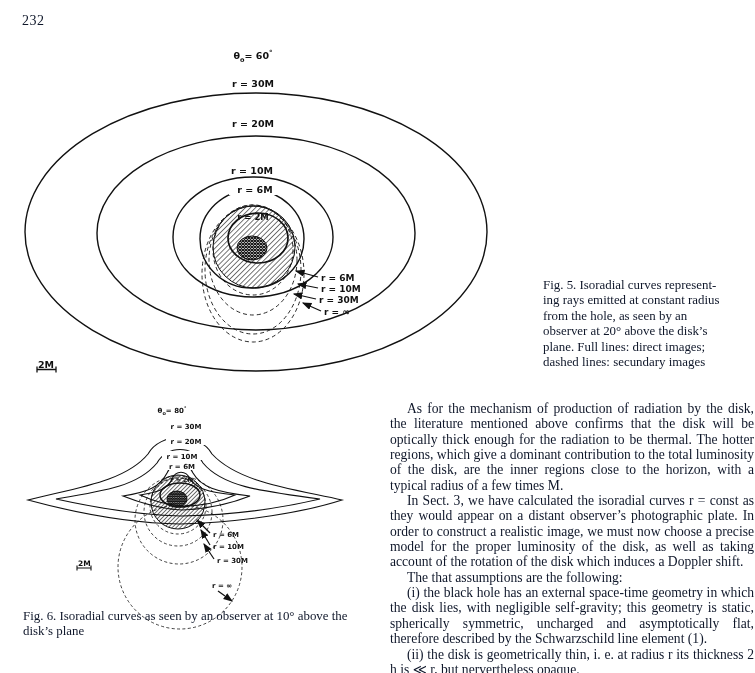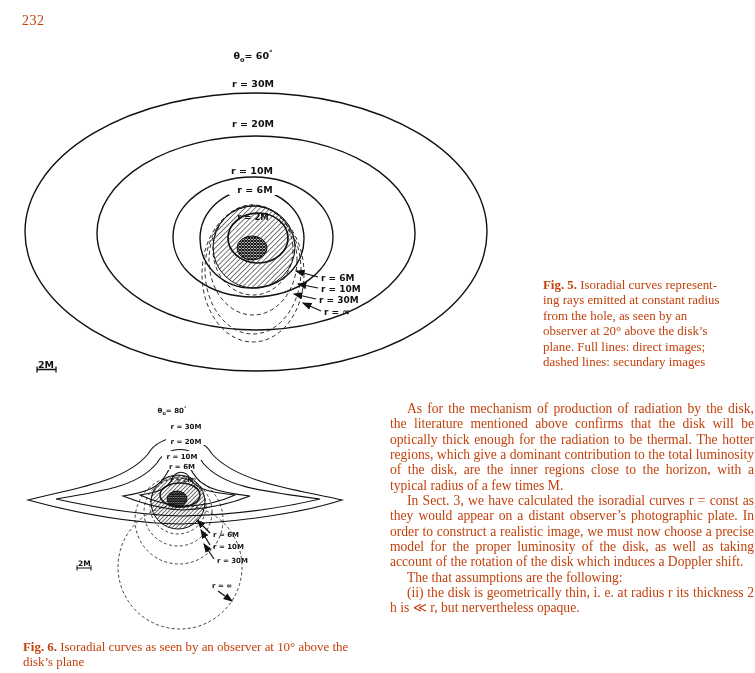--- a/index.html
+++ b/index.html
@@ -1,18 +1,18 @@
 <!DOCTYPE html>
 <html><head>
 <meta charset="utf-8">
 <style>
   html,body{margin:0;padding:0;background:#e8e8e8;}
   .sheet{
     position:relative;width:755px;height:673px;background:#ffffff;
-    overflow:hidden;color:#c2410c;
+    overflow:hidden;color:#0f172a;
     font-family:"Liberation Serif",serif;
   }
   .page-number{
     position:absolute;left:22px;top:13px;font-size:14px;letter-spacing:.5px;
   }
   
   svg{position:absolute;}
   svg text{font-family:"DejaVu Sans",sans-serif;font-weight:700;fill:#111;}
   .fig5-svg{left:0;top:40px;}
   .fig6-svg{left:20px;top:398px;}
@@ -22,27 +22,27 @@
   .dashed{fill:none;stroke:#111;stroke-width:.9;stroke-dasharray:4 3;}
   .dashed6{fill:none;stroke:#111;stroke-width:.8;stroke-dasharray:3 2.4;}
   .arrow{stroke:#111;stroke-width:1.2;fill:none;}
   .labelbg{fill:#ffffff;}
   
   .caption{
     position:absolute;font-size:12.9px;line-height:15.4px;
   }
   .caption .cap-text{white-space:pre-line;}
   .fig5-caption{left:543px;top:278px;width:212px;}
-  .fig6-caption{left:23px;top:640px;width:352px;}
+  .fig6-caption{left:23px;top:609px;width:352px;}
   .body-col{
     position:absolute;left:390px;top:401px;width:364px;height:272px;
     overflow:hidden;font-size:13.6px;line-height:15.35px;text-align:justify;
   }
   .body-col p{margin:0;text-indent:17px;}
-  b{font-weight:bold;}
+  b{font-weight:normal;}
 </style>
 </head>
 <body>
 
 <div class="sheet">
 
   <div class="page-number">232</div>
 
   <svg class="fig5-svg" width="560" height="355" viewBox="0 0 560 355">
     <defs>
@@ -170,17 +170,18 @@
   <div class="caption fig6-caption">
     <b>Fig. 6.</b>
     <span class="cap-text">Isoradial curves as seen by an observer at 10° above the
 disk’s plane</span>
   </div>
 
   <div class="body-col">
     <p>As for the mechanism of production of radiation by the disk, the literature mentioned above confirms that the disk will be optically thick enough for the radiation to be thermal. The hotter regions, which give a dominant contribution to the total luminosity of the disk, are the inner regions close to the horizon, with a typical radius of a few times M.</p>
     <p>In Sect. 3, we have calculated the isoradial curves r = const as they would appear on a distant observer’s photographic plate. In order to construct a realistic image, we must now choose a precise model for the proper luminosity of the disk, as well as taking account of the rotation of the disk which induces a Doppler shift.</p>
     <p>The that assumptions are the following:</p>
+    <p>(i) the black hole has an external space-time geometry in which the disk lies, with negligible self-gravity; this geometry is static, spherically symmetric, uncharged and asymptotically flat, therefore described by the Schwarzschild line element (1).</p>
     <p>(ii) the disk is geometrically thin, i. e. at radius r its thickness 2 h is ≪ r, but nervertheless opaque.</p>
 
   </div>
 
 </div>
 
 </body></html>

